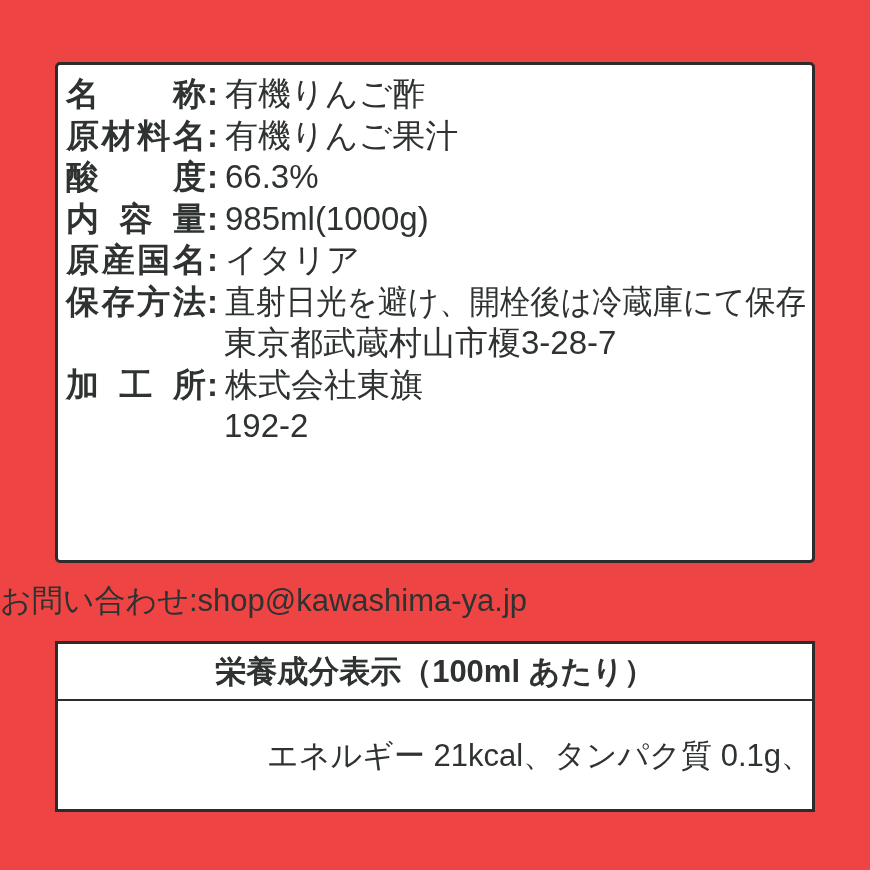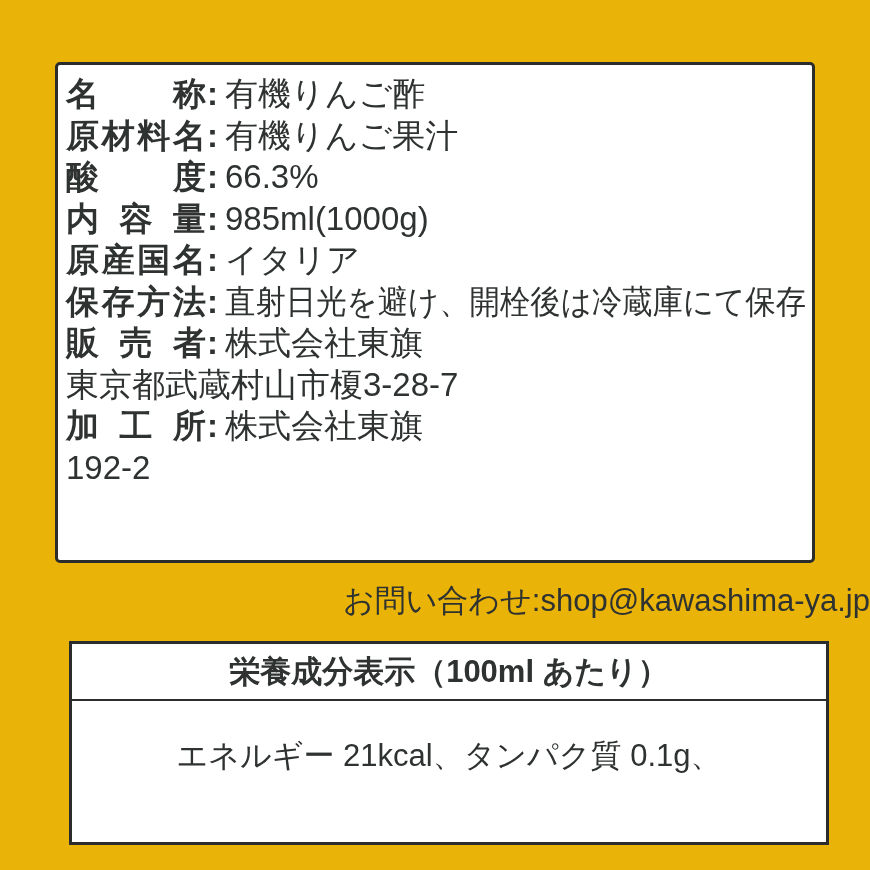--- a/index.html
+++ b/index.html
@@ -11,21 +11,21 @@
     width: 870px;
     height: 870px;
     font-family: "Liberation Sans", "DejaVu Sans", sans-serif;
     color: #2e3231;
     overflow: hidden;
   }
   .canvas {
     position: relative;
     width: 870px;
     height: 870px;
-    background: #eab308;
+    background: #ef4444;
   }
 
   
   .info-box {
     position: absolute;
     left: 55px;
     top: 62px;
     width: 760px;
     height: 501px;
     box-sizing: border-box;
@@ -57,64 +57,64 @@
     margin: 0 1px;
     vertical-align: top;
   }
   .spec-value {
     display: inline-block;
     margin-left: 6px;
     vertical-align: top;
     transform-origin: left center;
   }
   .cont-line {
+    margin-left: 158px;
     white-space: nowrap;
   }
 
   
   .contact {
     position: absolute;
     left: 0;
     top: 581px;
     width: 870px;
-    text-align: right;
+    text-align: left;
     font-size: 31px;
     line-height: 40px;
     white-space: nowrap;
   }
 
   
   .nutrition-box {
     position: absolute;
     left: 55px;
     top: 641px;
     width: 760px;
-    height: 204px;
+    height: 171px;
     box-sizing: border-box;
     border: 3px solid #2b2d2c;
     background: #ffffff;
-    margin-left: 14px;
   }
   .nutrition-header {
     box-sizing: border-box;
     height: 57px;
     border-bottom: 2px solid #2b2d2c;
     display: flex;
     align-items: center;
     justify-content: center;
     font-weight: bold;
     font-size: 31px;
     white-space: nowrap;
   }
   .nutrition-body {
     box-sizing: border-box;
     height: 108px;
     display: flex;
     flex-direction: column;
-    align-items: center;
+    align-items: flex-end;
     justify-content: center;
     font-size: 31px;
     line-height: 39px;
     border-radius: 27px;
   }
   .nutrition-line {
     white-space: nowrap;
   }
 </style>
 </head>
@@ -154,23 +154,20 @@
     </div>
   </div>
 
   <div class="row">
     <div class="row-main">
       <span class="spec-label">保存方法</span><span class="spec-colon">:</span><span class="spec-value" style="transform: scaleX(0.921);">直射日光を避け、開栓後は冷蔵庫にて保存</span>
     </div>
   </div>
 
   <div class="row">
-    <div class="row-main">
-      <span class="spec-label">販売者</span><span class="spec-colon">:</span><span class="spec-value">株式会社東旗</span>
-    </div>
   <div class="cont-line">東京都武蔵村山市榎3-28-7</div>
       </div>
 
   <div class="row">
     <div class="row-main">
       <span class="spec-label">加工所</span><span class="spec-colon">:</span><span class="spec-value">株式会社東旗</span>
     </div>
         <div class="cont-line">192-2</div>
       </div>
 </div>

